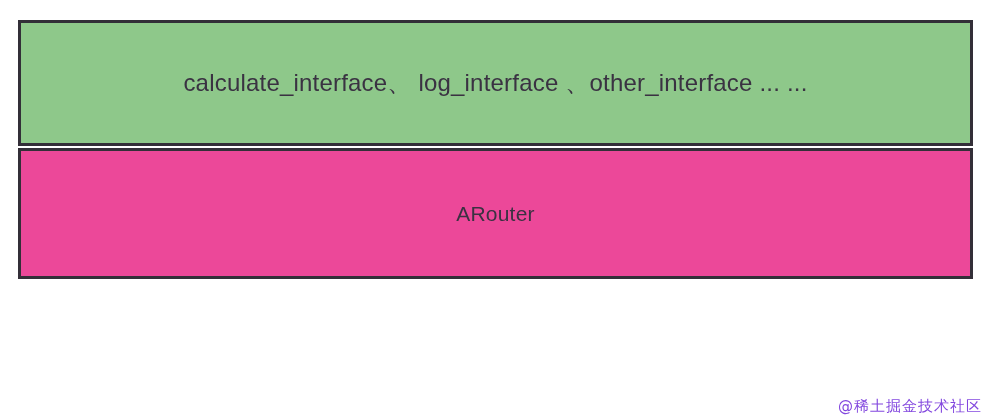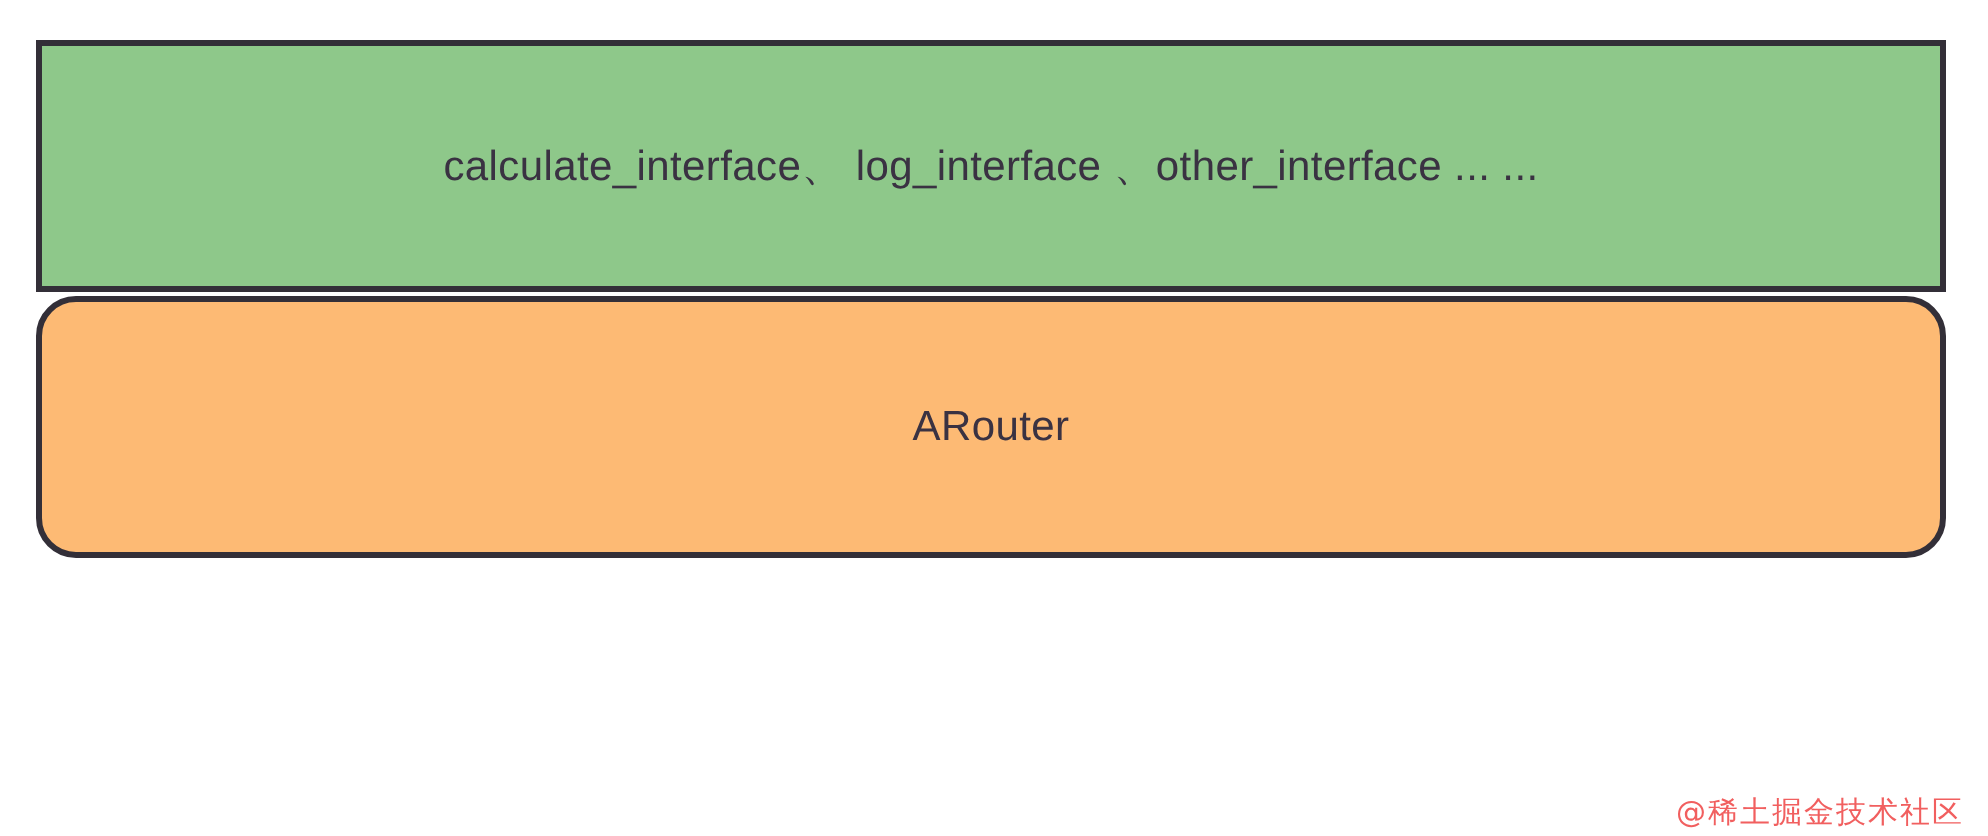--- a/index.html
+++ b/index.html
@@ -71,36 +71,35 @@
   }
   .cell-log {
     flex: 1 1 auto;
     margin-left: -3px;
     background: #bde7ef;
   }
 
   .cell-interface {
     width: 100%;
     background: #8ec88a;
-    font-size: 21px;
+    font-size: 24px;
   }
 
   .cell-router {
     width: 100%;
-    background: #fdba74;
+    background: #ec4899;
     font-size: 21px;
-    border-radius: 20px;
   }
 
   .watermark {
     position: absolute;
     right: 12px;
     bottom: 2px;
     font-size: 15px;
-    color: #ef4444;
+    color: #6d28d9;
     letter-spacing: 1px;
     font-family: "DejaVu Sans", sans-serif;
     white-space: nowrap;
     pointer-events: none;
     opacity: 0.85;
   }
 </style>
 </head>
 <body>
 

